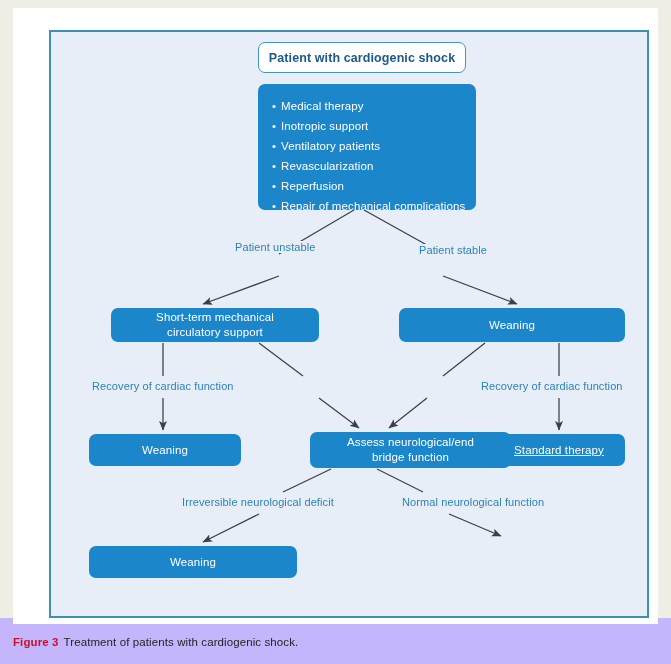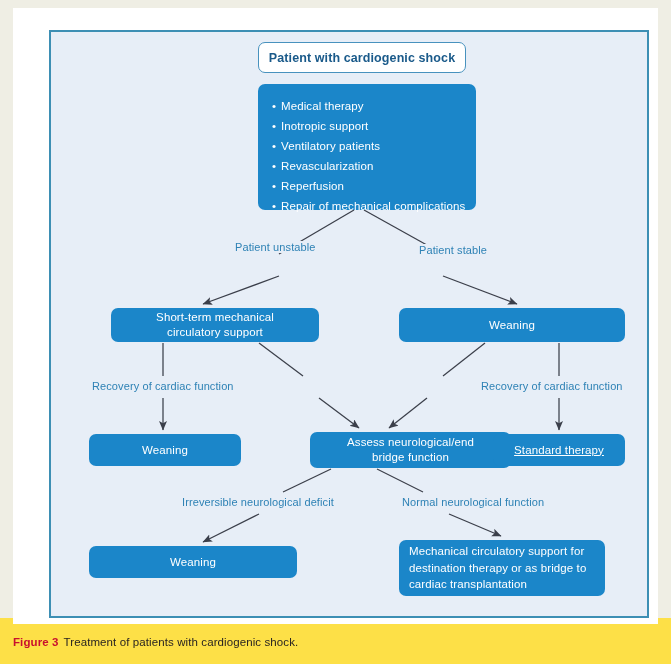--- a/index.html
+++ b/index.html
@@ -45,21 +45,21 @@
     box-sizing: border-box;
   }
 
   
   #caption-area {
     position: absolute;
     left: 0;
     top: 618px;
     width: 671px;
     height: 46px;
-    background: #fde047;
+    background: #c4b5fd;
   }
   #caption-white {
     position: absolute;
     left: 13px;
     top: 0px;
     width: 645px;
     height: 6px;
     background: #ffffff;
   }
   #caption-text {
@@ -251,27 +251,20 @@
       <span>
         <span>Assess neurological/end</span><br>
         <span>bridge function</span>
       </span>
     </div>
 
     <div class="node" id="node-standard">Standard therapy</div>
 
     <div class="node" id="node-weaning-3">Weaning</div>
 
-    <div class="node" id="node-mcs-dest">
-      <span>
-        <span>Mechanical circulatory support for</span><br>
-        <span>destination therapy or as bridge to</span><br>
-        <span>cardiac transplantation</span>
-      </span>
-    </div>
 
     <div class="edge-label" id="lbl-unstable">Patient unstable</div>
 
     <div class="edge-label" id="lbl-stable">Patient stable</div>
 
     <div class="edge-label" id="lbl-recov-left">Recovery of cardiac function</div>
 
 
     <div class="edge-label" id="lbl-recov-right">Recovery of cardiac function</div>
 

